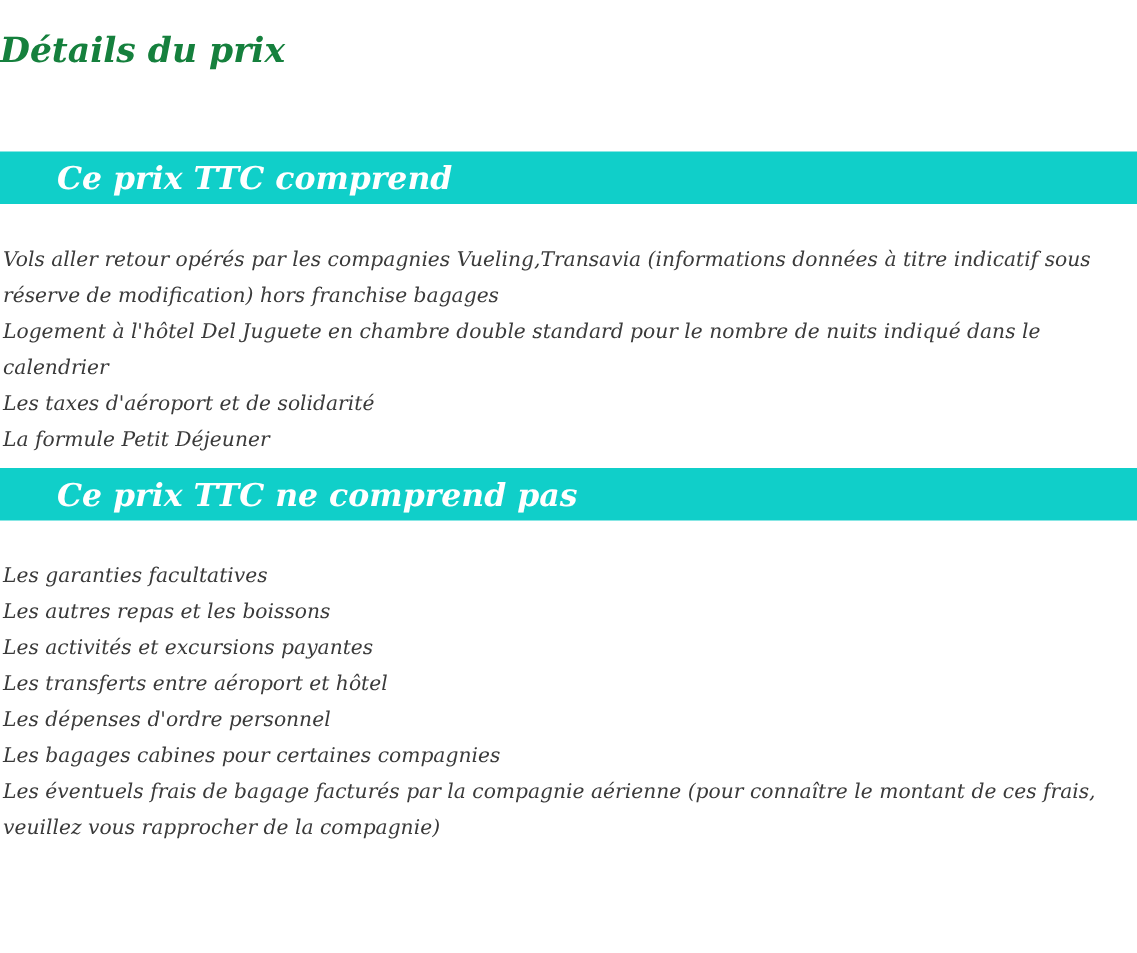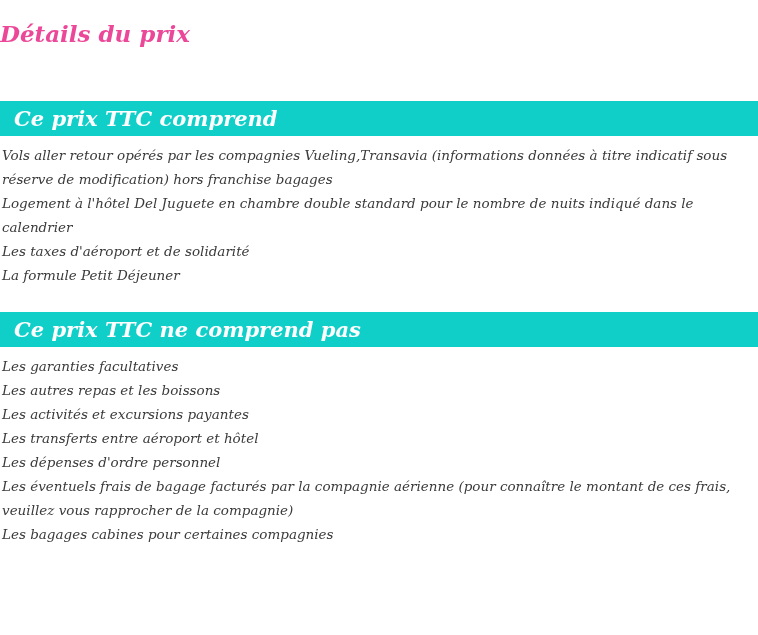--- a/index.html
+++ b/index.html
@@ -20,21 +20,21 @@
     box-sizing: border-box;
   }
   .page-title {
     position: absolute;
     left: 0px;
     top: 20px;
     font-family: "DejaVu Serif", serif;
     font-style: italic;
     font-weight: bold;
     font-size: 23px;
-    color: #ec4899;
+    color: #15803d;
     letter-spacing: 0px;
     white-space: nowrap;
   }
   .section {
     position: absolute;
     left: 0px;
     width: 758px;
   }
   .section-included {
     top: 101px;
@@ -51,23 +51,24 @@
     box-sizing: border-box;
   }
   .section-header-text {
     font-family: "DejaVu Serif", serif;
     font-style: italic;
     font-weight: bold;
     font-size: 21px;
     color: #ffffff;
     line-height: 1;
     white-space: nowrap;
+    margin-left: 24px;
   }
   .section-body {
-    padding-top: 7px;
+    padding-top: 25px;
   }
   .item {
     font-family: "DejaVu Serif", serif;
     font-style: italic;
     font-size: 13.5px;
     color: #3a3a3a;
     line-height: 1.78;
     padding: 0 16px 0 2px;
     box-sizing: border-box;
   }
@@ -94,18 +95,18 @@
   <div class="section section-excluded">
     <div class="section-header">
       <span class="section-header-text">Ce prix TTC ne comprend pas</span>
     </div>
     <div class="section-body">
       <div class="item">Les garanties facultatives</div>
       <div class="item">Les autres repas et les boissons</div>
       <div class="item">Les activités et excursions payantes</div>
       <div class="item">Les transferts entre aéroport et hôtel</div>
       <div class="item">Les dépenses d'ordre personnel</div>
+      <div class="item">Les bagages cabines pour certaines compagnies</div>
       <div class="item">Les éventuels frais de bagage facturés par la compagnie aérienne (pour connaître le montant de ces frais, veuillez vous rapprocher de la compagnie)</div>
-      <div class="item">Les bagages cabines pour certaines compagnies</div>
     </div>
   </div>
 
 </div>
 
 </body></html>

